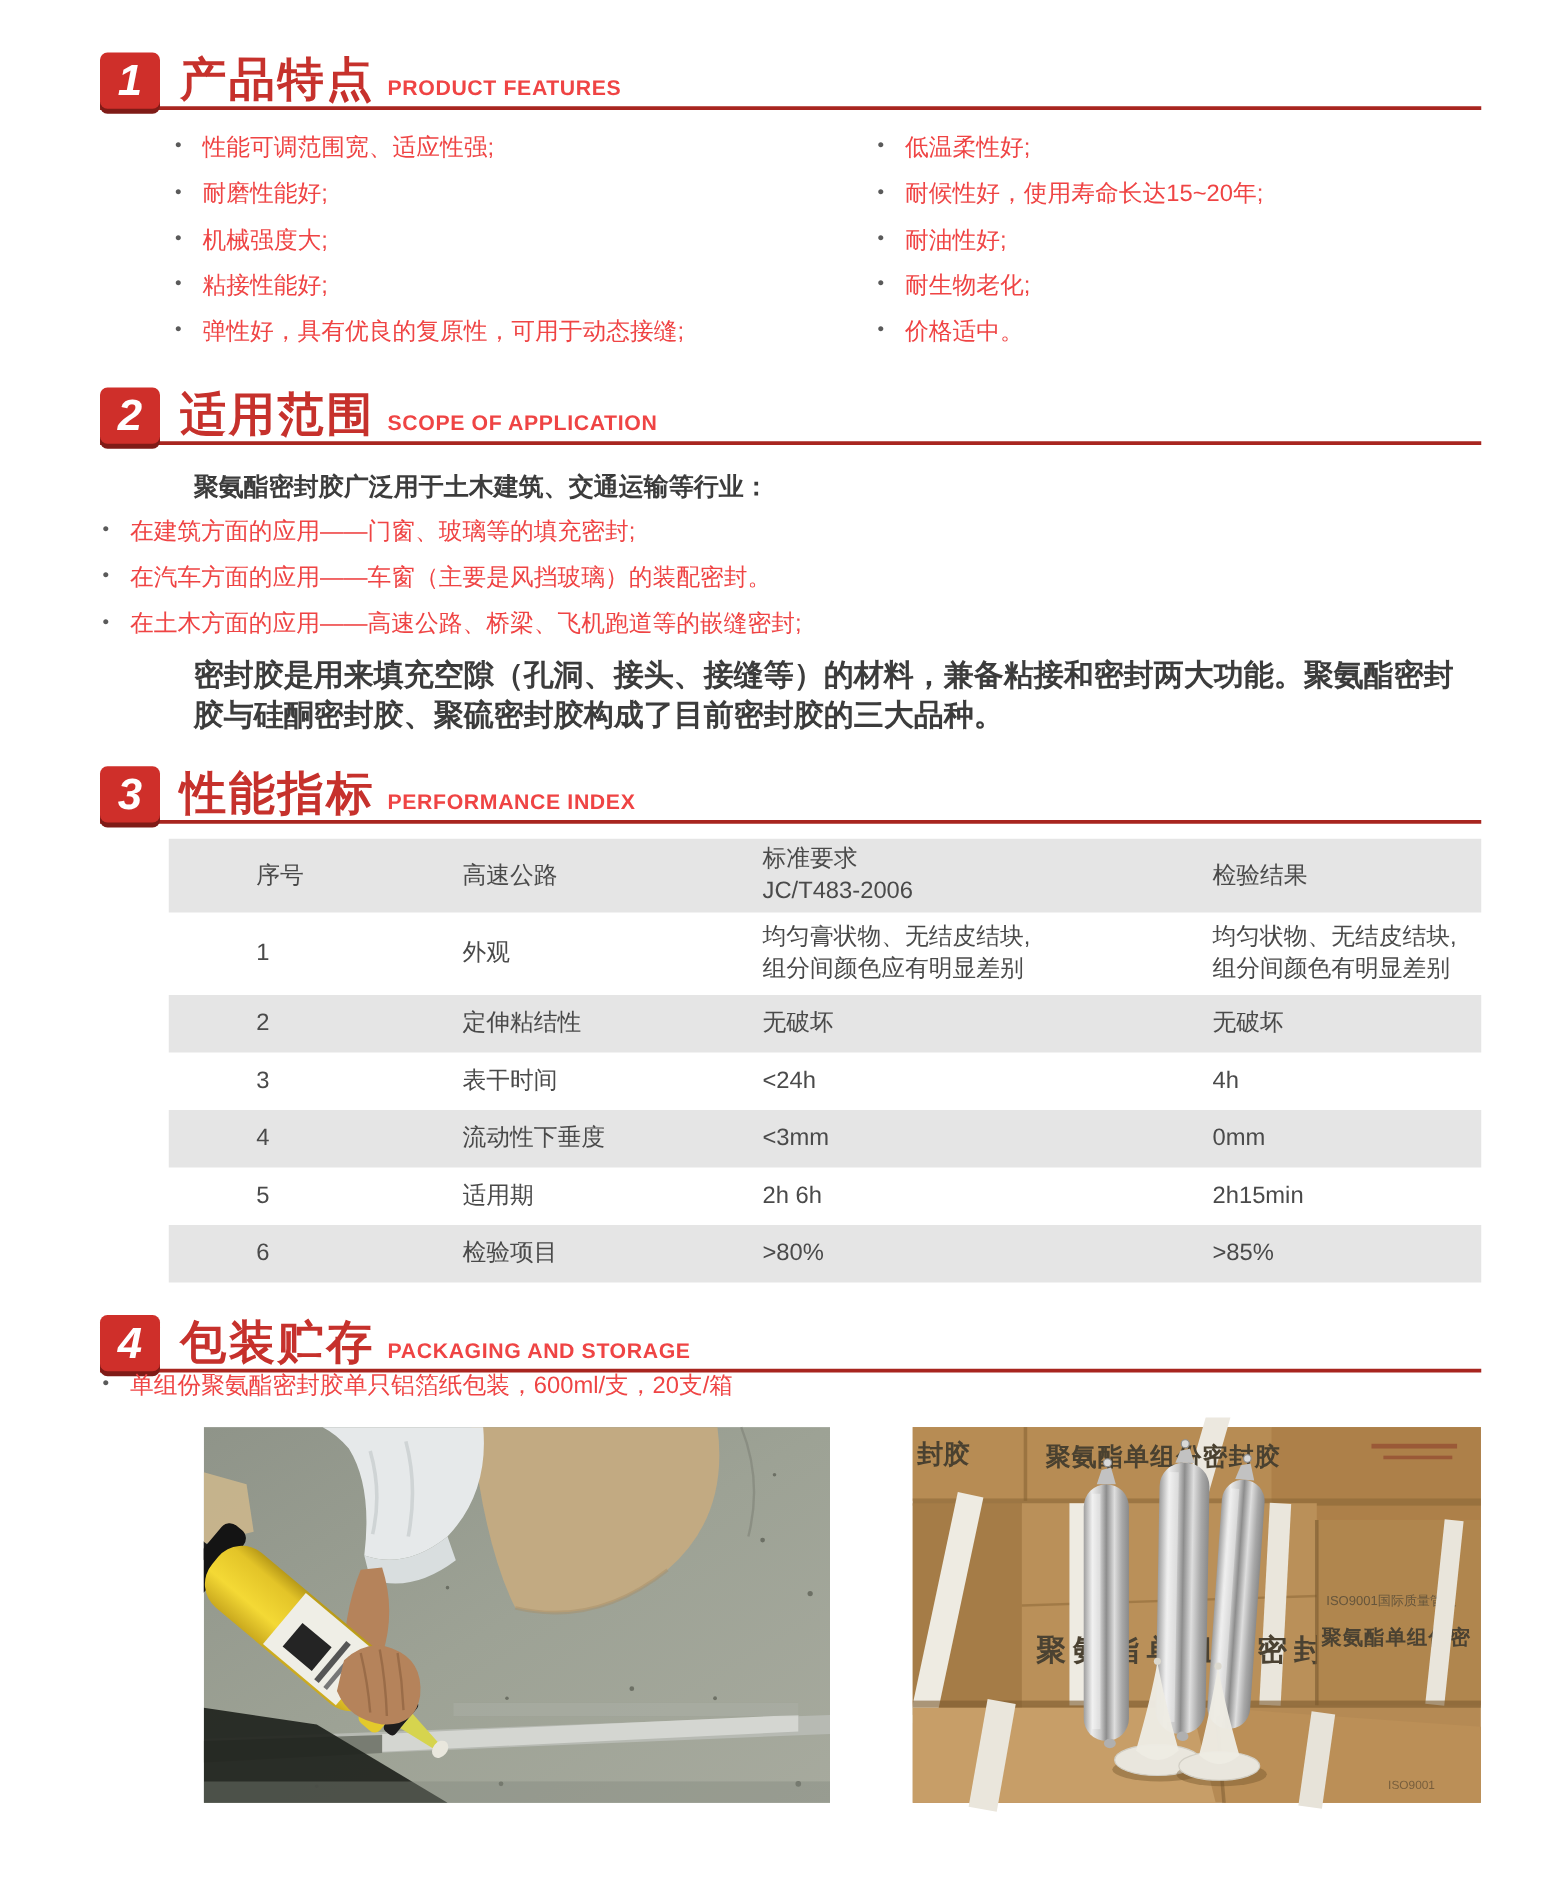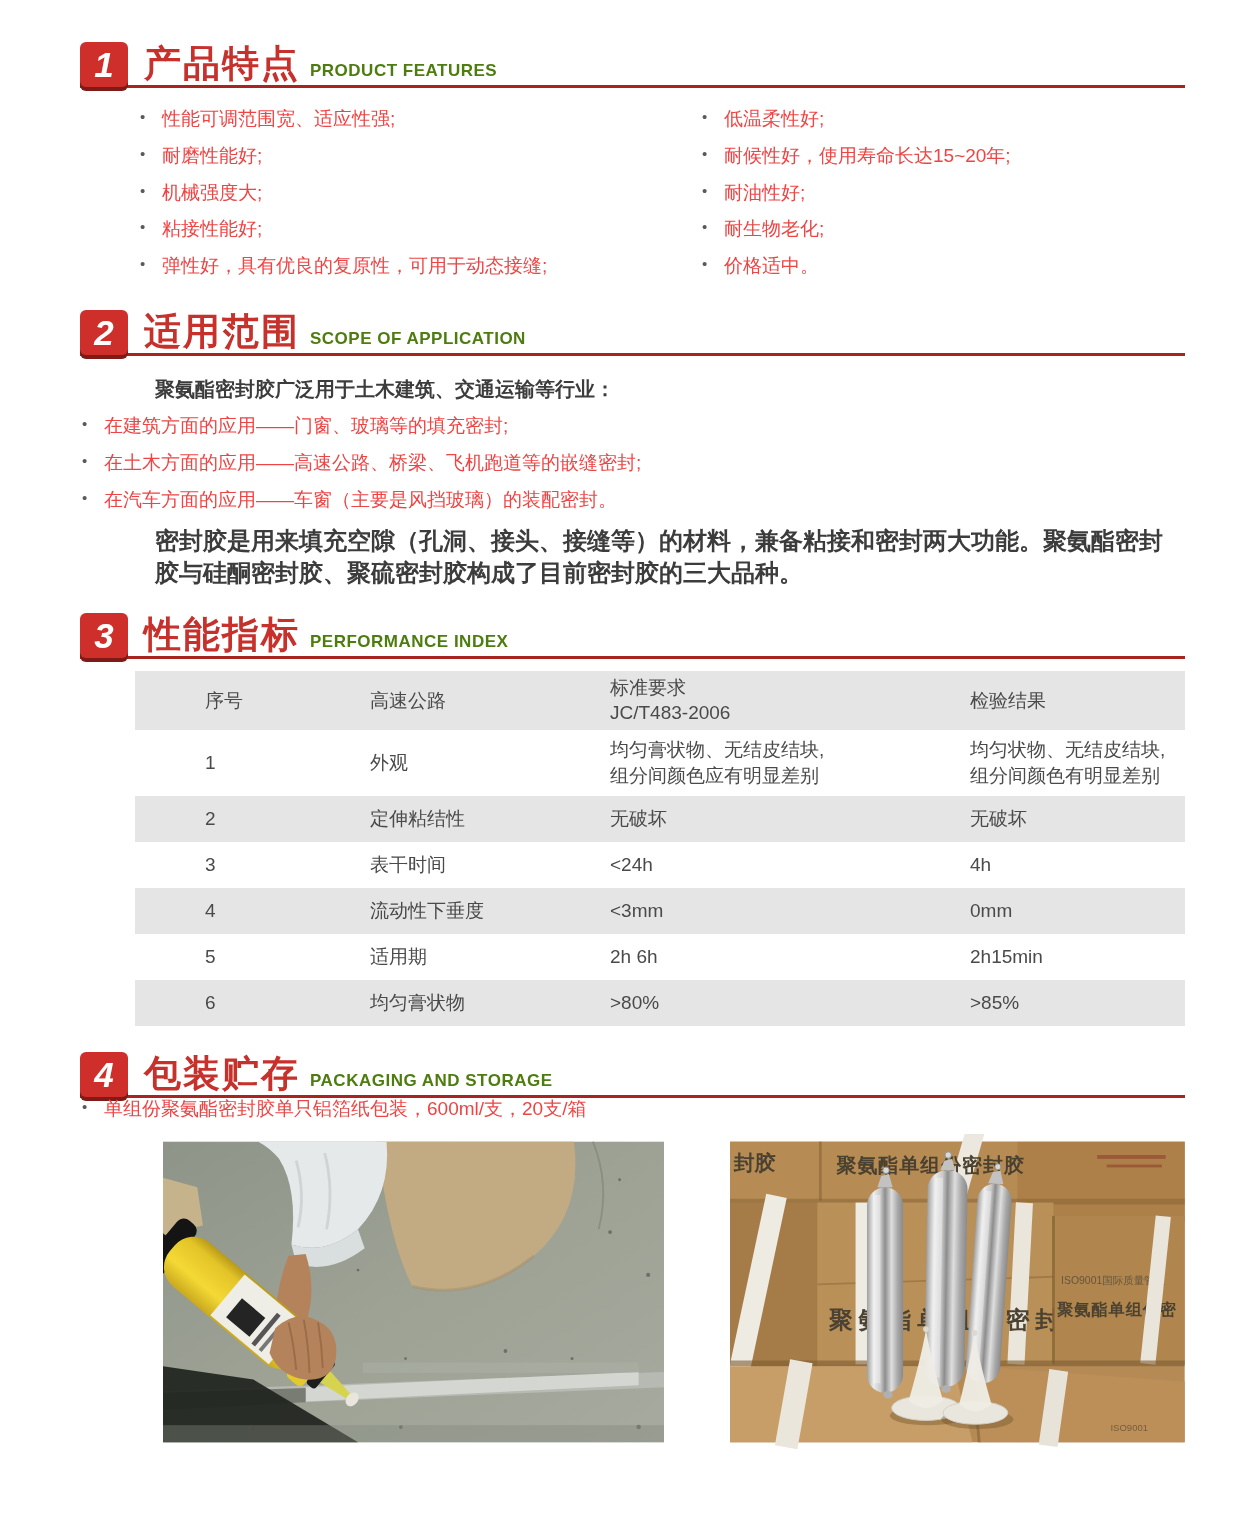--- a/index.html
+++ b/index.html
@@ -10,21 +10,21 @@
   }
   
   .sec-head { display:flex; align-items:flex-end; border-bottom:3px solid #a8251f; padding-bottom:3px; }
   .badge {
     flex:0 0 auto; width:48px; height:45px; margin-bottom:-5px;
     background:#cf2f2a; border-radius:6px; box-shadow:0 4px 0 #7f1b17;
     color:#fff; font-size:35px; font-weight:bold; font-style:italic;
     text-align:center; line-height:45px;
   }
   .t-zh { font-size:37px; font-weight:bold; color:#c6312c; margin-left:16px; line-height:1; letter-spacing:2px; }
-  .t-en { font-size:17px; font-weight:bold; color:#4d7c0f; margin-left:10px; line-height:1; padding-bottom:3px; letter-spacing:.5px; }
+  .t-en { font-size:17px; font-weight:bold; color:#ef4444; margin-left:10px; line-height:1; padding-bottom:3px; letter-spacing:.5px; }
   
   ul.blist { list-style:none; margin:0; padding:0; }
   li.b { position:relative; padding-left:24px; font-size:19px; color:#ef4444; margin-bottom:14px; line-height:1.2; }
   li.b::before { content:"•"; position:absolute; left:2px; top:0; font-size:15px; color:#5a5a5a; }
   .features { display:flex; margin:20px 0 0 58px; }
   .features .colL { width:562px; }
   .sec2-list { margin:0 0 0 58px; }
   .intro { margin:20px 0 12px 75px; font-size:20px; font-weight:bold; color:#3c3c3c; }
   .note  { margin:2px 10px 0 75px; font-size:24px; font-weight:bold; color:#3c3c3c; line-height:32px; }
   .sec { margin-top:0; }
@@ -75,22 +75,22 @@
 
   <div class="sec mt1">
     <div class="sec-head">
       <span class="badge">2</span>
       <span class="t-zh">适用范围</span>
       <span class="t-en">SCOPE OF APPLICATION</span>
     </div>
     <div class="intro">聚氨酯密封胶广泛用于土木建筑、交通运输等行业：</div>
     <ul class="blist sec2-list">
       <li class="b">在建筑方面的应用——门窗、玻璃等的填充密封;</li>
+      <li class="b">在汽车方面的应用——车窗（主要是风挡玻璃）的装配密封。</li>
       <li class="b">在土木方面的应用——高速公路、桥梁、飞机跑道等的嵌缝密封;</li>
-      <li class="b">在汽车方面的应用——车窗（主要是风挡玻璃）的装配密封。</li>
     </ul>
     <div class="note">密封胶是用来填充空隙（孔洞、接头、接缝等）的材料，兼备粘接和密封两大功能。聚氨酯密封胶与硅酮密封胶、聚硫密封胶构成了目前密封胶的三大品种。</div>
   </div>
 
   <div class="sec mt2">
     <div class="sec-head">
       <span class="badge">3</span>
       <span class="t-zh">性能指标</span>
       <span class="t-en">PERFORMANCE INDEX</span>
     </div>
@@ -138,21 +138,21 @@
           <td>0mm</td>
         </tr>
         <tr>
           <td>5</td>
           <td>适用期</td>
           <td>2h 6h</td>
           <td>2h15min</td>
         </tr>
         <tr class="stripe">
           <td>6</td>
-          <td>均匀膏状物</td>
+          <td>检验项目</td>
           <td>&gt;80%</td>
           <td>&gt;85%</td>
         </tr>
       </tbody>
     </table>
   </div>
 
   <div class="sec mt3">
     <div class="sec-head">
       <span class="badge">4</span>

